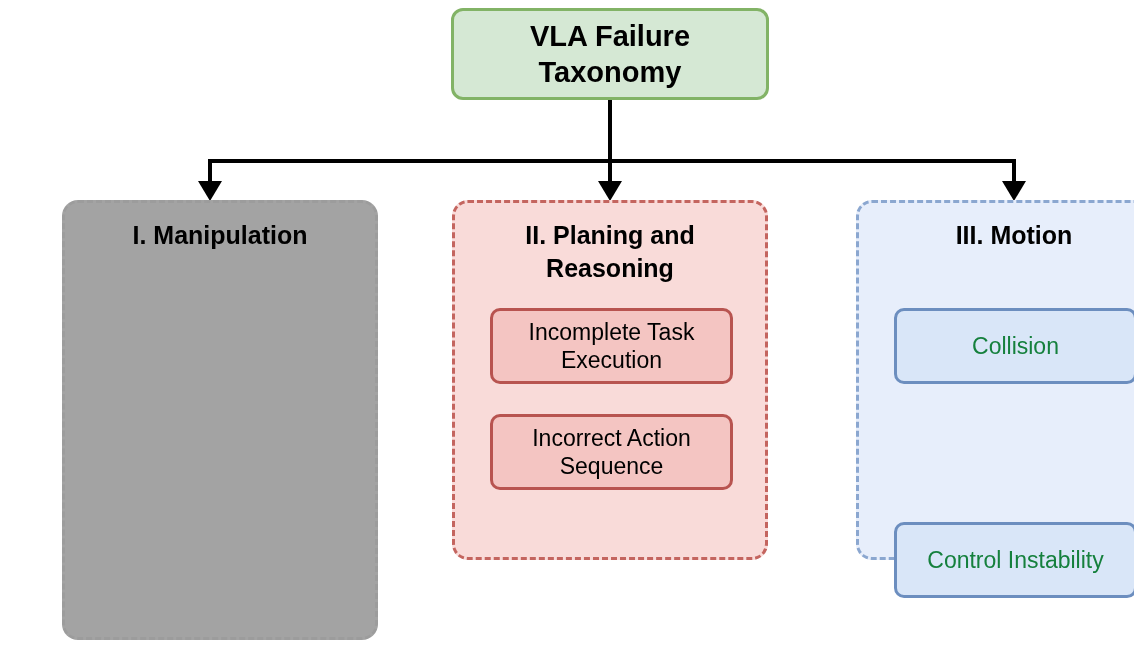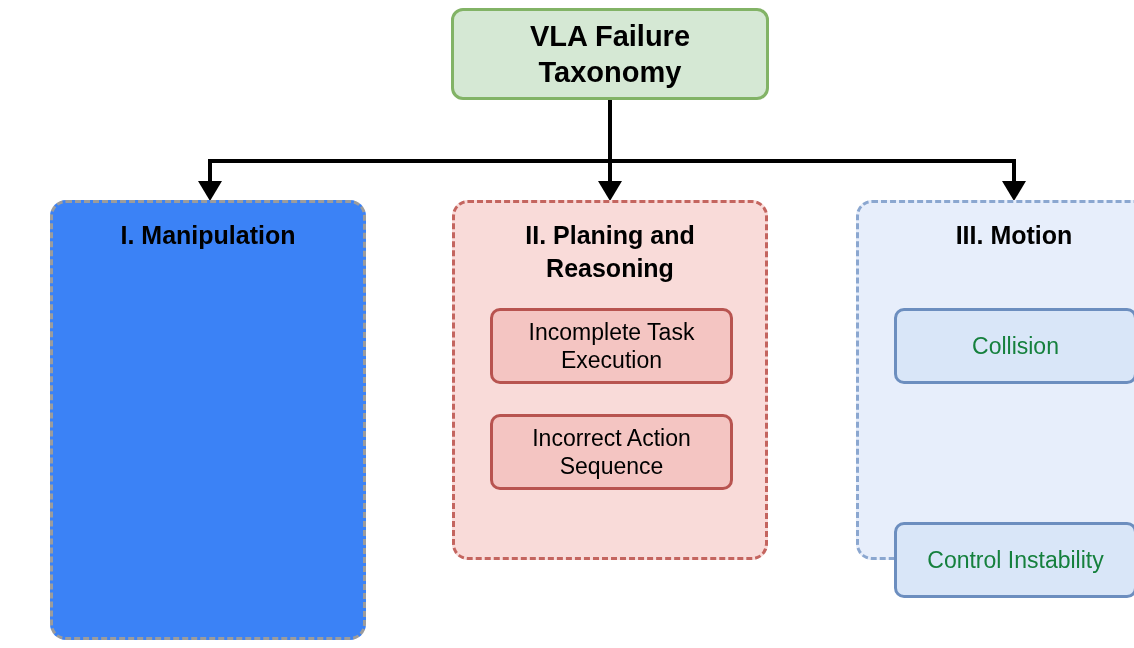--- a/index.html
+++ b/index.html
@@ -63,21 +63,21 @@
 
   
   .cat {
     position: absolute;
     top: 200px;
     width: 316px;
     box-sizing: border-box;
     border-radius: 16px;
     border: 3px dashed;
   }
-  .cat-gray { left: 4px;   height: 440px; background: #3b82f6; border-color: #9c9c9c; }
+  .cat-gray { left: 16px;   height: 440px; background: #a3a3a3; border-color: #9c9c9c; }
   .cat-red  { left: 406px; height: 360px; background: #f9dbd9; border-color: #c4655f; }
   .cat-blue { left: 810px; height: 360px; background: #e7eefb; border-color: #8ba7d0; }
 
   .cat-title {
     margin: 16px auto 0;
     max-width: 250px;
     text-align: center;
     font-size: 25px;
     font-weight: bold;
     color: #000000;

